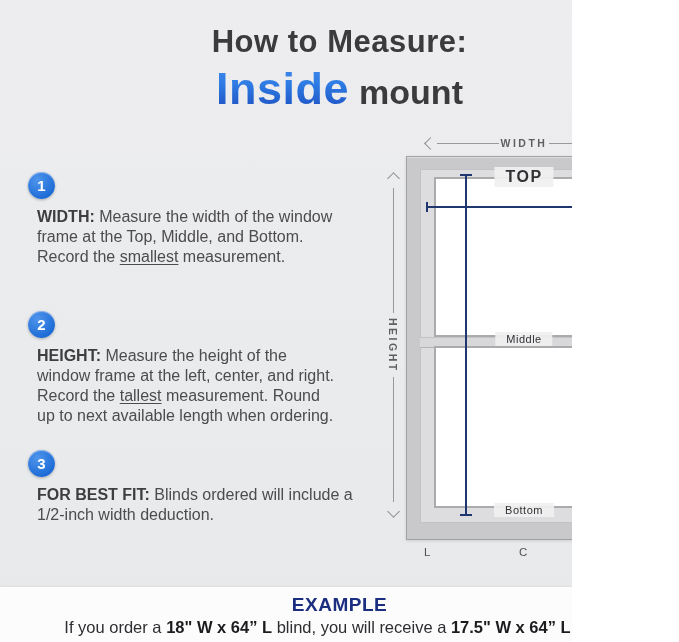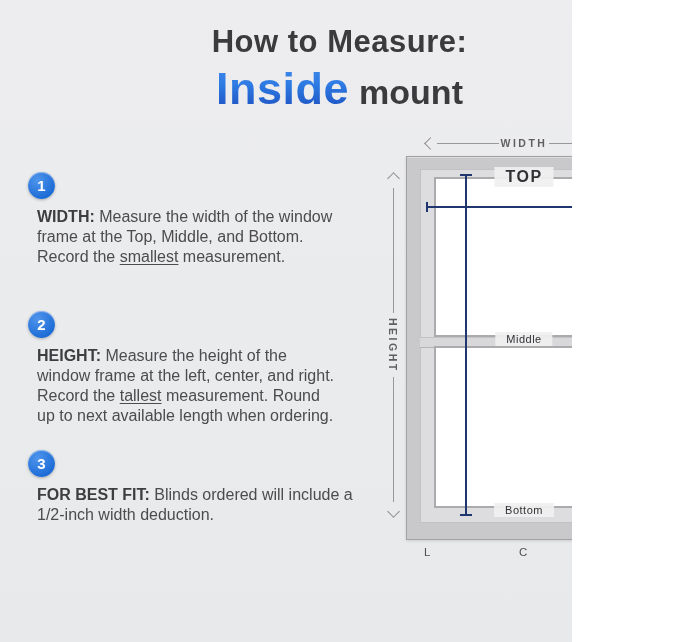--- a/index.html
+++ b/index.html
@@ -143,14 +143,18 @@
   <div class="m-v"></div>
 
   <div class="chip chip-top">TOP</div>
   <div class="chip chip-middle">Middle</div>
   <div class="chip chip-bottom">Bottom</div>
 
   <div class="axis-label axis-l">L</div>
   <div class="axis-label axis-c">C</div>
   <div class="axis-label axis-r">R</div>
 
+  <div class="example">
+    <h3 class="example-heading">EXAMPLE</h3>
+    <p class="example-text"><span>If you order a </span><b>18" W x 64” L</b><span> blind, you will receive a </span><b>17.5" W x 64” L</b><span> blind.</span></p>
+  </div>
 
 </div>
 
 </body></html>

